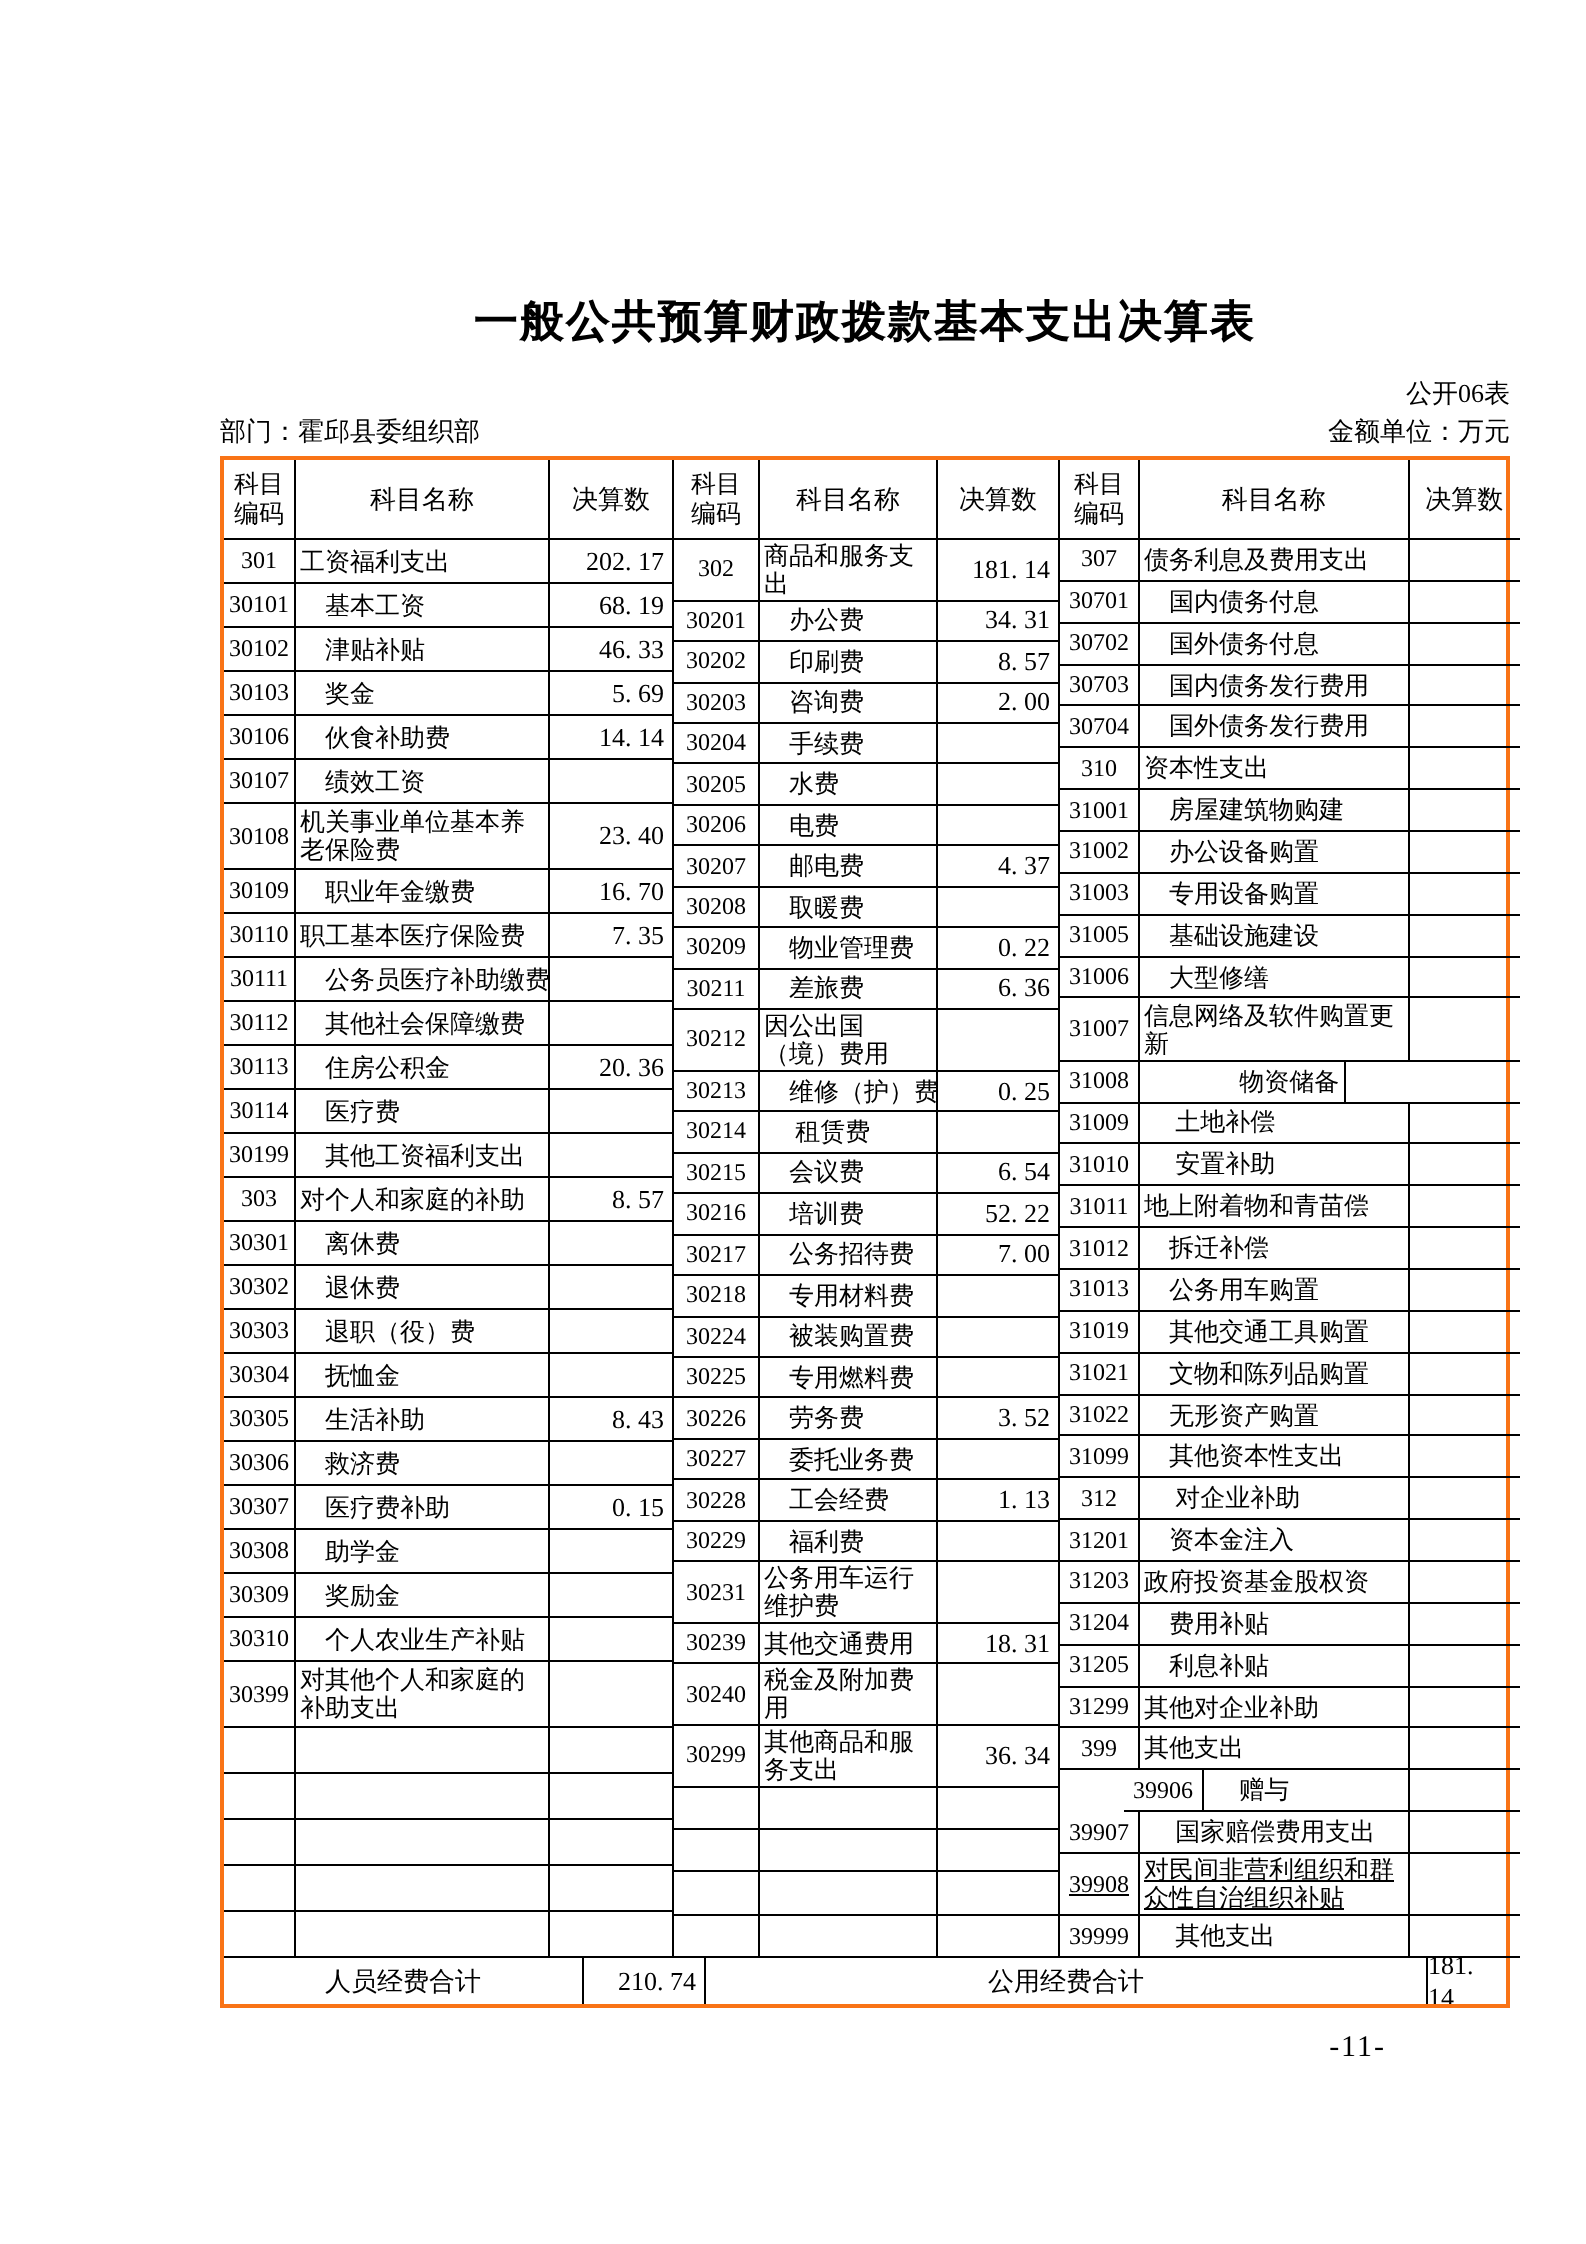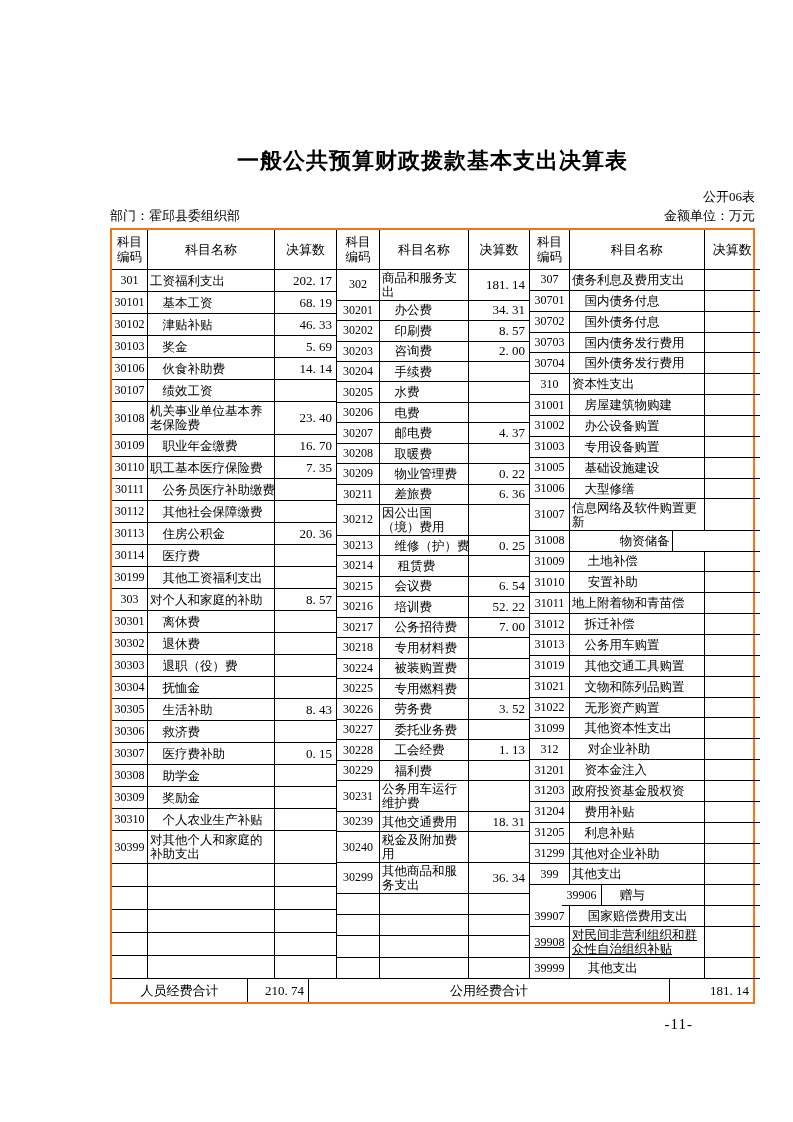--- a/index.html
+++ b/index.html
@@ -52,21 +52,21 @@
   .c-val {
     display: flex; align-items: center; justify-content: flex-end;
     font-size: 13px; padding-right: 4px; overflow: hidden;
   }
   .g1 .c-code { width: 36px; }  .g1 .c-val { width: 61px; }
   .g2 .c-code { width: 43px; }  .g2 .c-val { width: 60px; }
   .g3 .c-code { width: 40px; }  .g3 .c-val { width: 55px; }
 
   .tfoot { display: flex; height: 23px; }
   .tfoot > div { display: flex; align-items: center; overflow: hidden; }
-  .f-label { width: 136px; justify-content: center; font-size: 13px; border-right: 1px solid #000; }
+  .f-label { width: 180px; justify-content: center; font-size: 13px; border-right: 1px solid #000; }
   .f-val1 { width: 61px; justify-content: flex-end; font-size: 13px; padding-right: 4px; border-right: 1px solid #000; }
   .f-span { width: 361px; justify-content: center; font-size: 13px; border-right: 1px solid #000; }
   .f-val2 { flex: 1; justify-content: flex-end; font-size: 13px; padding-right: 4px; }
 
   .pageno {
     text-align: right; padding-right: 62px; margin-top: 12px;
     font-size: 15px; letter-spacing: 1px;
   }
 </style>
 </head>

